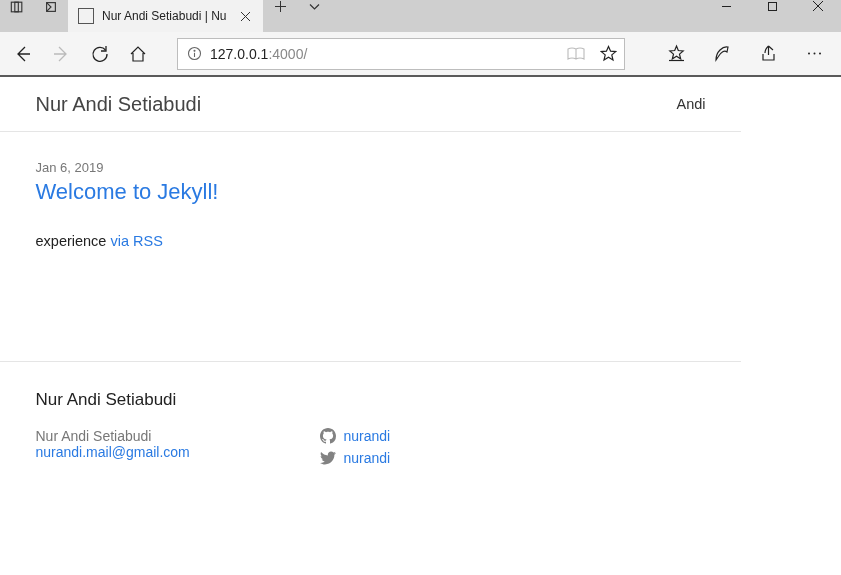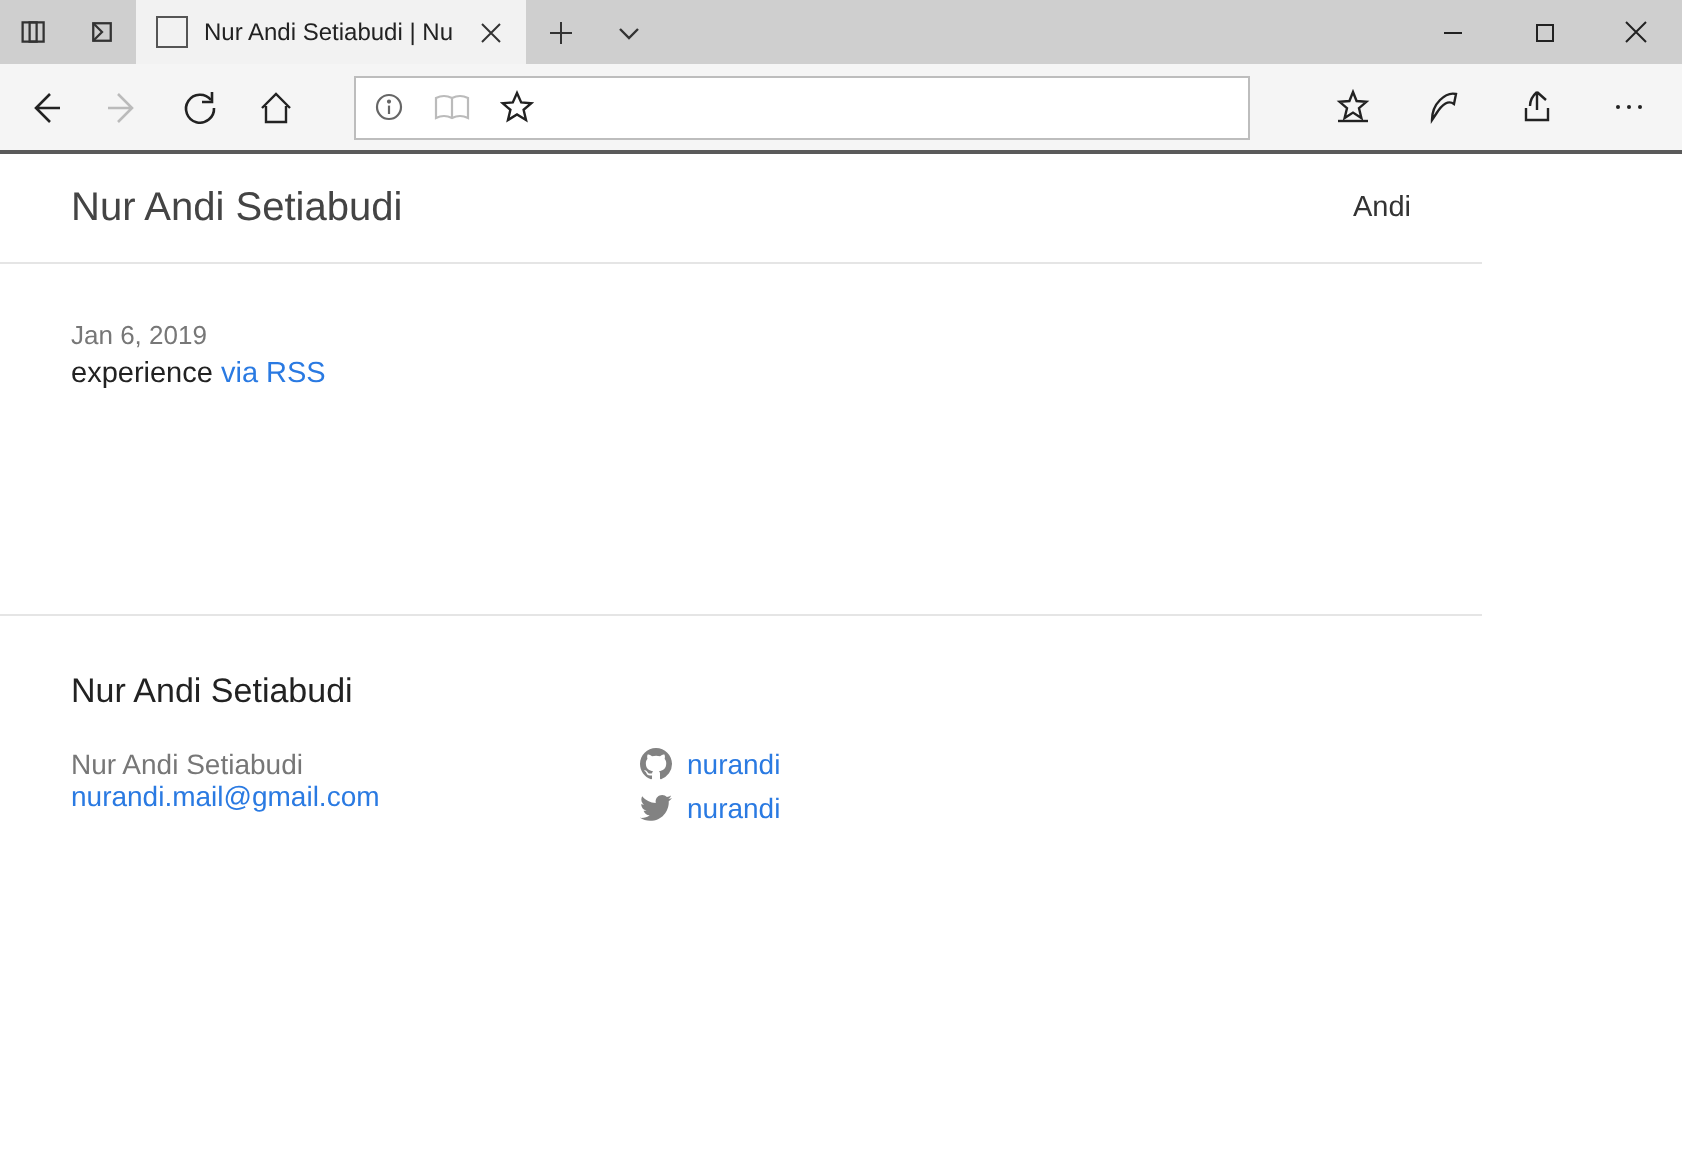--- a/index.html
+++ b/index.html
@@ -1,19 +1,19 @@
 <!DOCTYPE html>
 <html><head>
 <meta charset="utf-8">
 <style>
 * { margin: 0; padding: 0; box-sizing: border-box; font-family: "Segoe UI", Arial, sans-serif; }
 html, body { width: 841px; height: 575px; overflow: hidden; background: #fff; }
 
 
-.titlebar { display: flex; align-items: center; height: 32px; background: #cfcfcf; }
+.titlebar { display: flex; align-items: flex-start; height: 32px; background: #cfcfcf; }
 .tb-btn { width: 34px; display: flex; align-items: center; justify-content: center; }
 .tb-left { display: flex; align-items: stretch; }
 .tb-left .tb-btn svg { width: 14px; height: 14px; stroke: #333; }
 .tab { background: #f2f2f2; display: flex; align-items: center; height: 32px; padding: 0 8px 0 10px; min-width: 195px; }
 .tab-favicon { width: 16px; height: 16px; border: 1px solid #555; margin-right: 8px; }
 .tab-title { font-size: 12px; color: #222; flex: 1; white-space: nowrap; overflow: hidden; text-overflow: clip; }
 .tab-close { width: 20px; display: flex; justify-content: center; margin-left: 6px; }
 .newtab { width: 34px; display: flex; align-items: center; justify-content: center; }
 .tabdrop { width: 34px; display: flex; align-items: center; justify-content: center; }
 .tb-spacer { flex: 1; }
@@ -140,20 +140,23 @@
   </div>
 
   <div class="addressbar">
     <div class="addr-info">
       <svg width="15" height="15" viewBox="0 0 15 15" stroke="#666" stroke-width="1.1" fill="none">
           <circle cx="7.5" cy="7.5" r="6"></circle>
           <circle cx="7.5" cy="4.8" r="0.5" fill="#666"></circle>
           <path d="M7.5 6.8 V11"></path>
         </svg>
     </div>
+    <div class="addr-text">
+      <span class="host">127.0.0.1</span><span>:4000/</span>
+    </div>
     <div class="addr-read">
       <svg width="18" height="14" viewBox="0 0 18 14" stroke="#bbb" stroke-width="1.1" fill="none">
           <path d="M1 2 Q5 0 9 2 Q13 0 17 2 V12 Q13 10 9 12 Q5 10 1 12 Z M9 2 V12"></path>
         </svg>
     </div>
     <div class="addr-fav">
       <svg width="17" height="17" viewBox="0 0 17 17" stroke="#222" stroke-width="1.2" fill="none">
           <path d="M8.5 1.5 L10.6 6.2 L15.7 6.6 L11.8 9.9 L13 15 L8.5 12.2 L4 15 L5.2 9.9 L1.3 6.6 L6.4 6.2 Z"></path>
         </svg>
     </div>
@@ -189,20 +192,21 @@
 <div class="page">
   <div class="site-header">
     <div class="container row">
       <div class="site-title">Nur Andi Setiabudi</div>
       <div class="nav">Andi</div>
     </div>
   </div>
 
   <div class="container main">
     <div class="post-date">Jan 6, 2019</div>
+    <div class="post-title">Welcome to Jekyll!</div>
     <div class="subscribe">
       <span>experience </span><a>via RSS</a>
     </div>
   </div>
 
   <div class="footer">
     <div class="container">
       <div class="footer-title">Nur Andi Setiabudi</div>
       <div class="footer-cols">
         <div class="col1">

